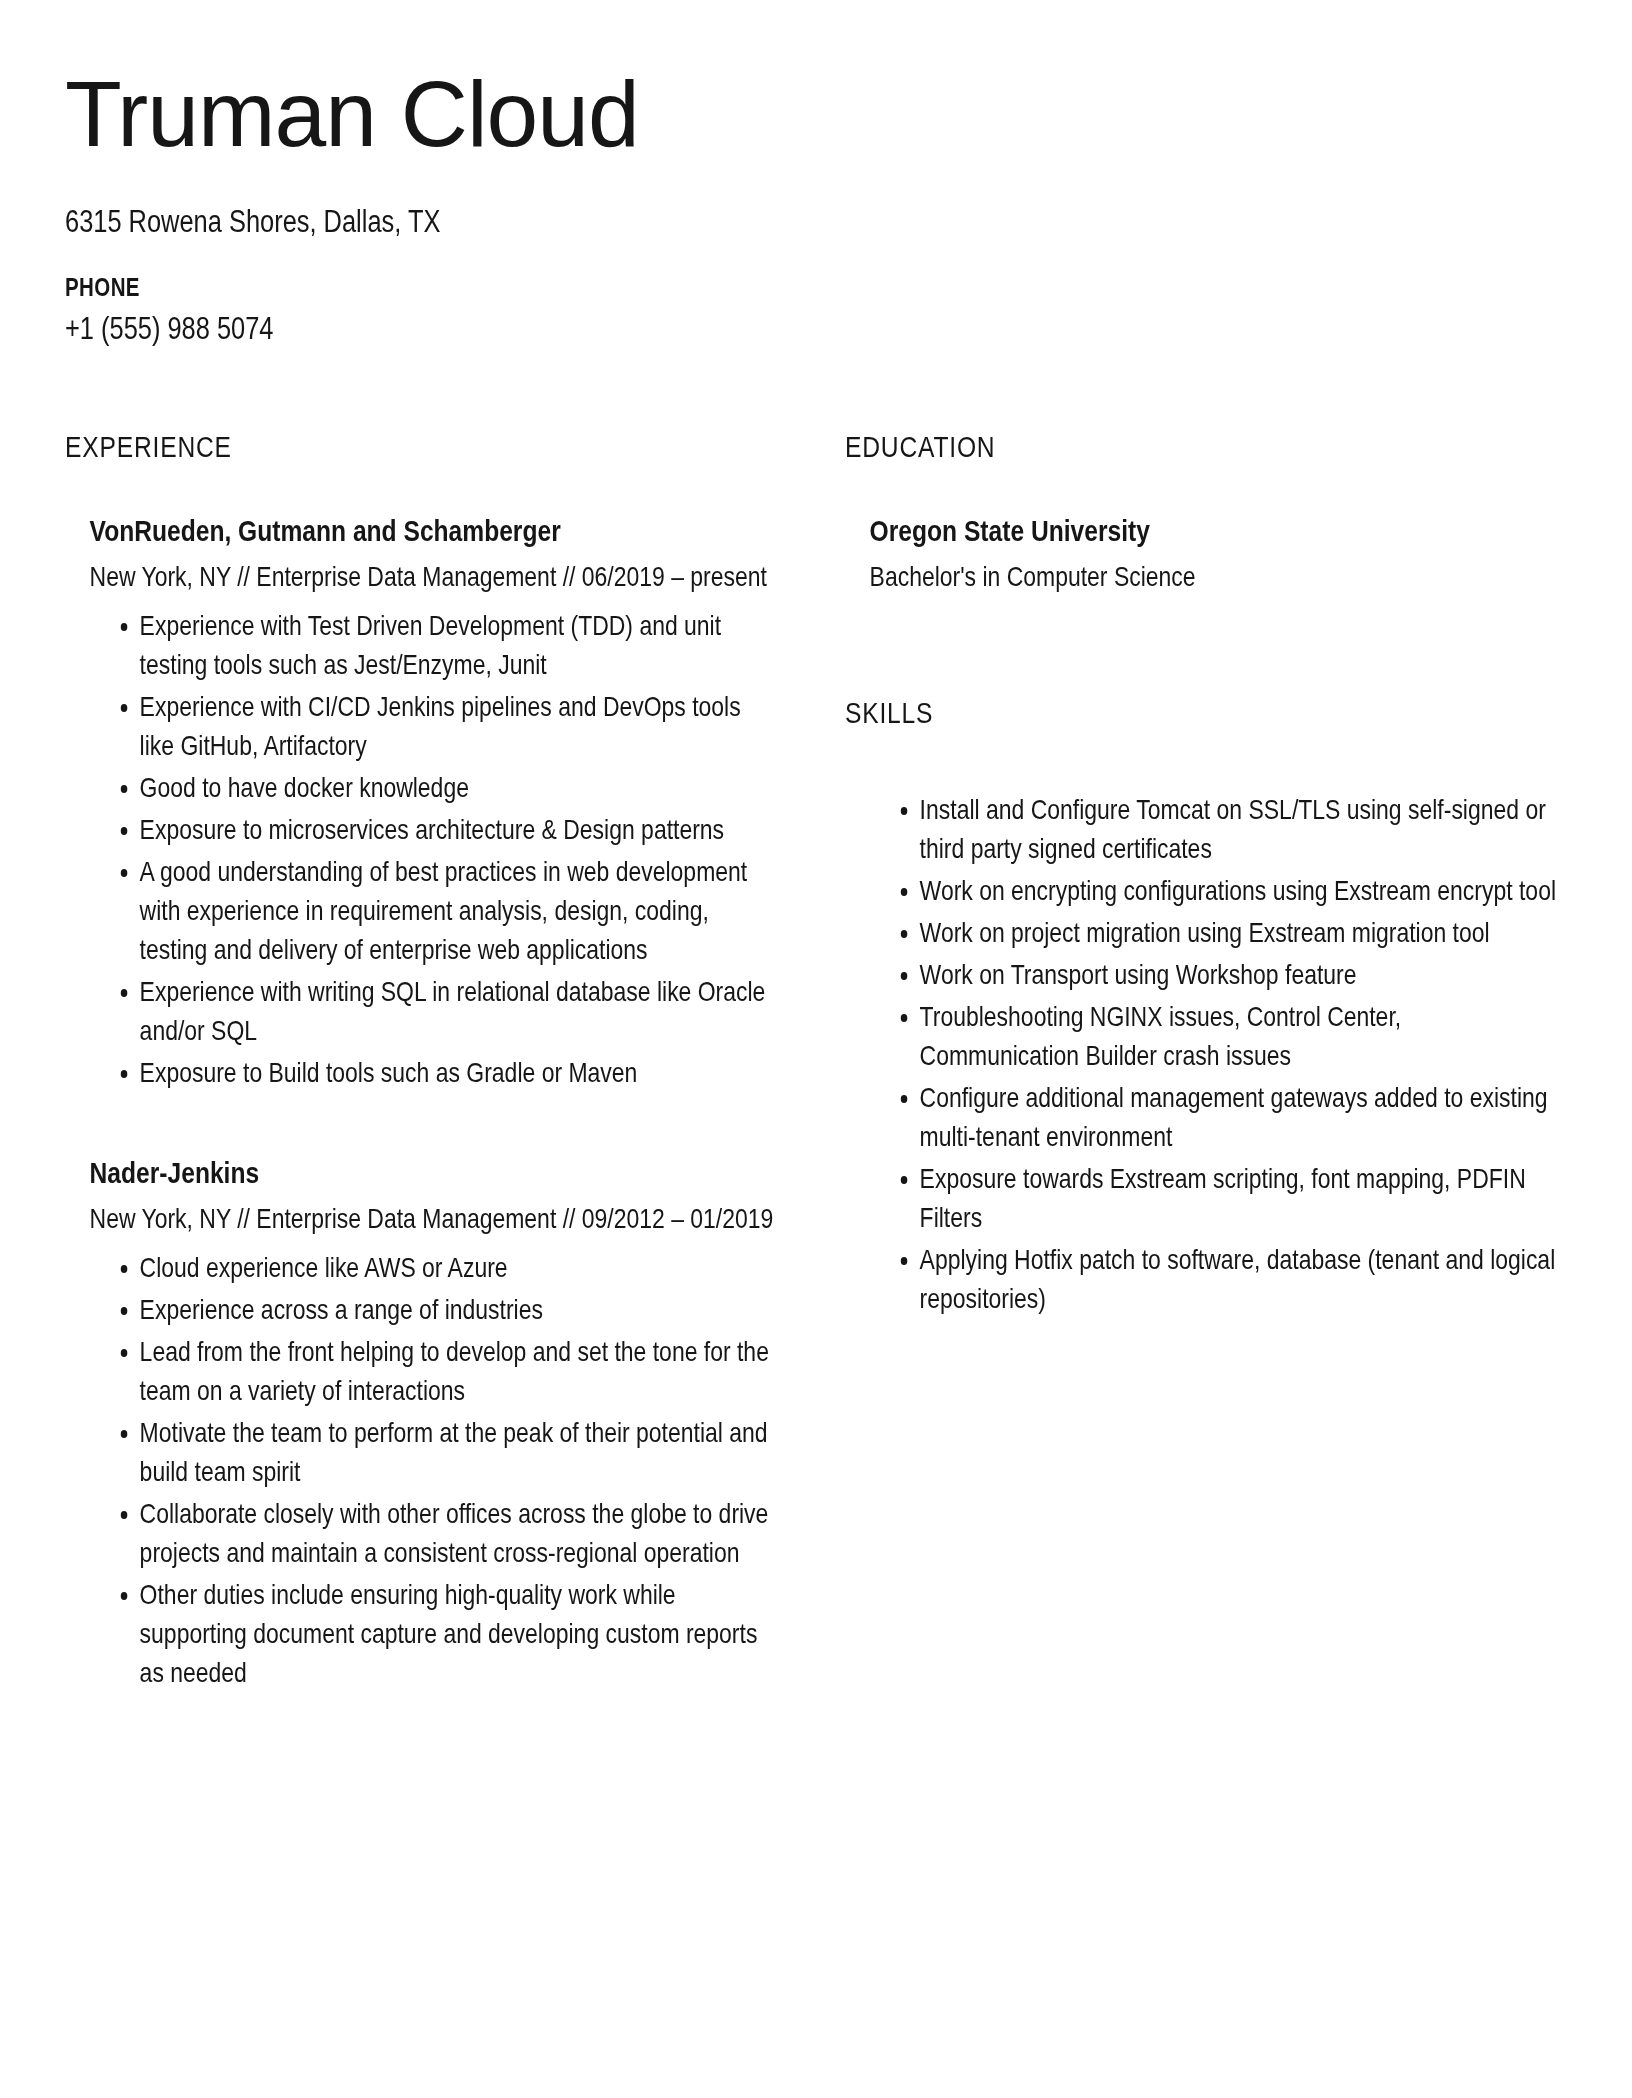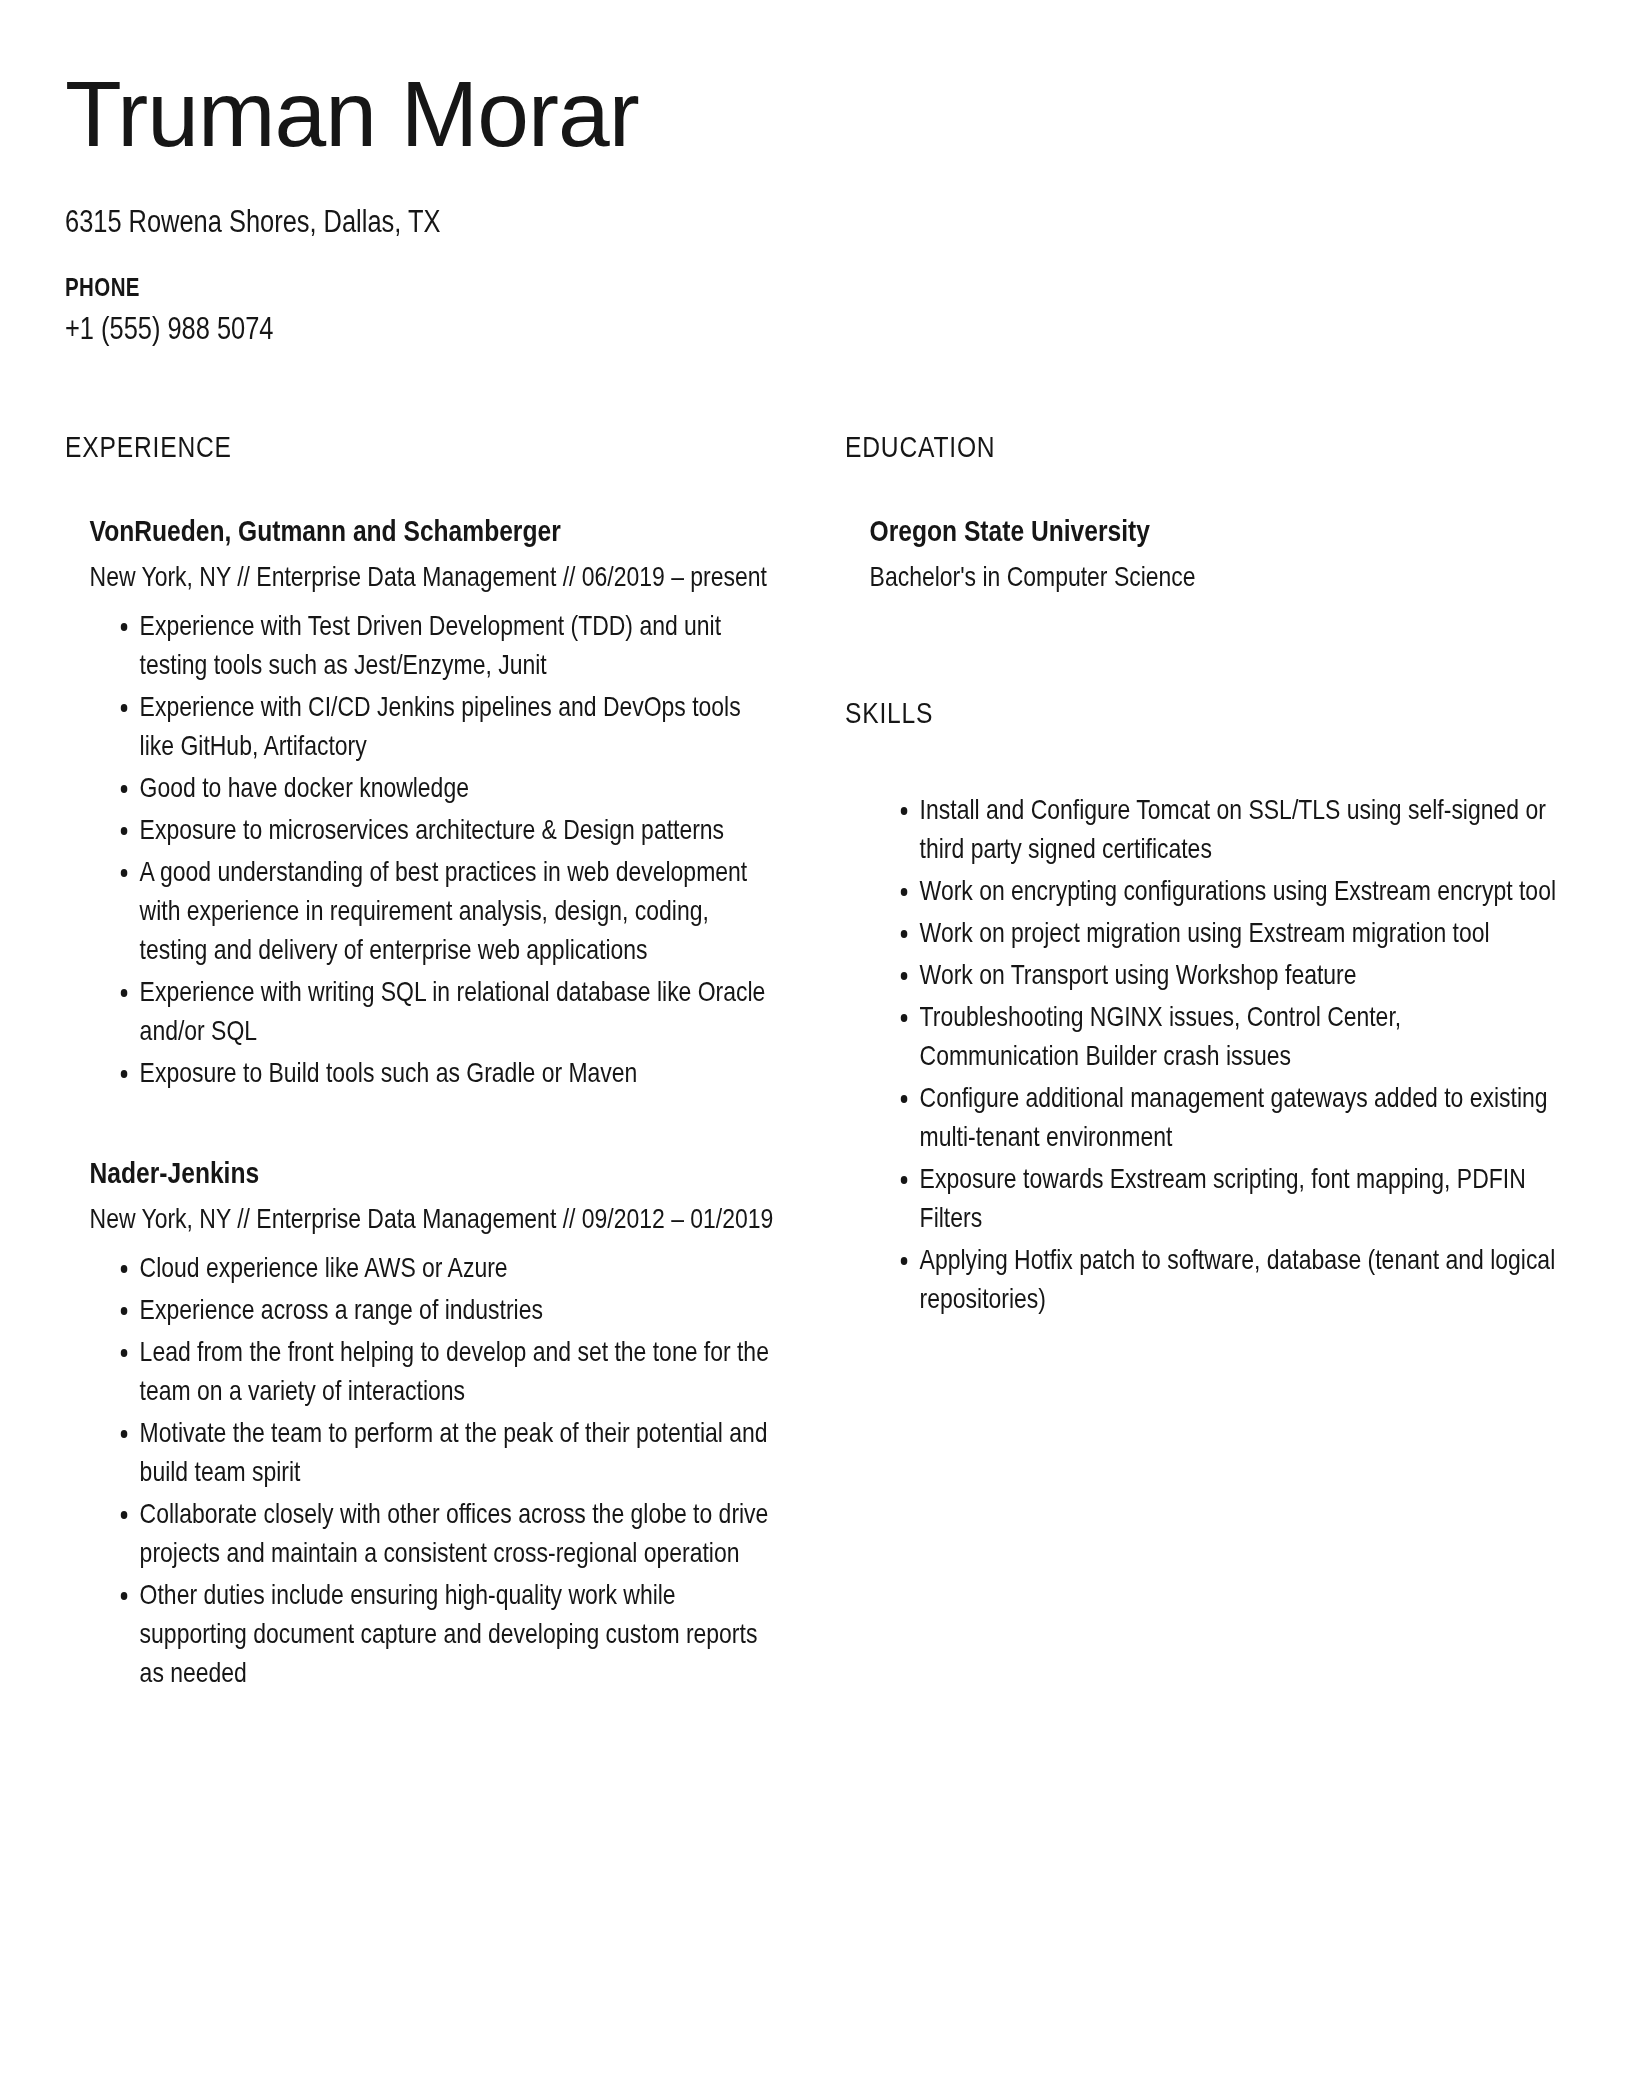--- a/index.html
+++ b/index.html
@@ -61,21 +61,21 @@
 
   .skills-section { margin-top: 100px; }
   .skills-section ul.bullets { margin-top: 60px; padding-left: 91px; }
 </style>
 </head>
 <body>
 
 <div class="page">
 
   <header class="resume-header">
-    <h1 class="name">Truman Morar</h1>
+    <h1 class="name">Truman Cloud</h1>
     <div class="contact">
       <p class="address">6315 Rowena Shores, Dallas, TX</p>
       <p class="phone-label">PHONE</p>
       <p class="phone">+1 (555) 988 5074</p>
     </div>
   </header>
 
   <div class="col col-left">
     <h2 class="section-heading">EXPERIENCE</h2>
 

